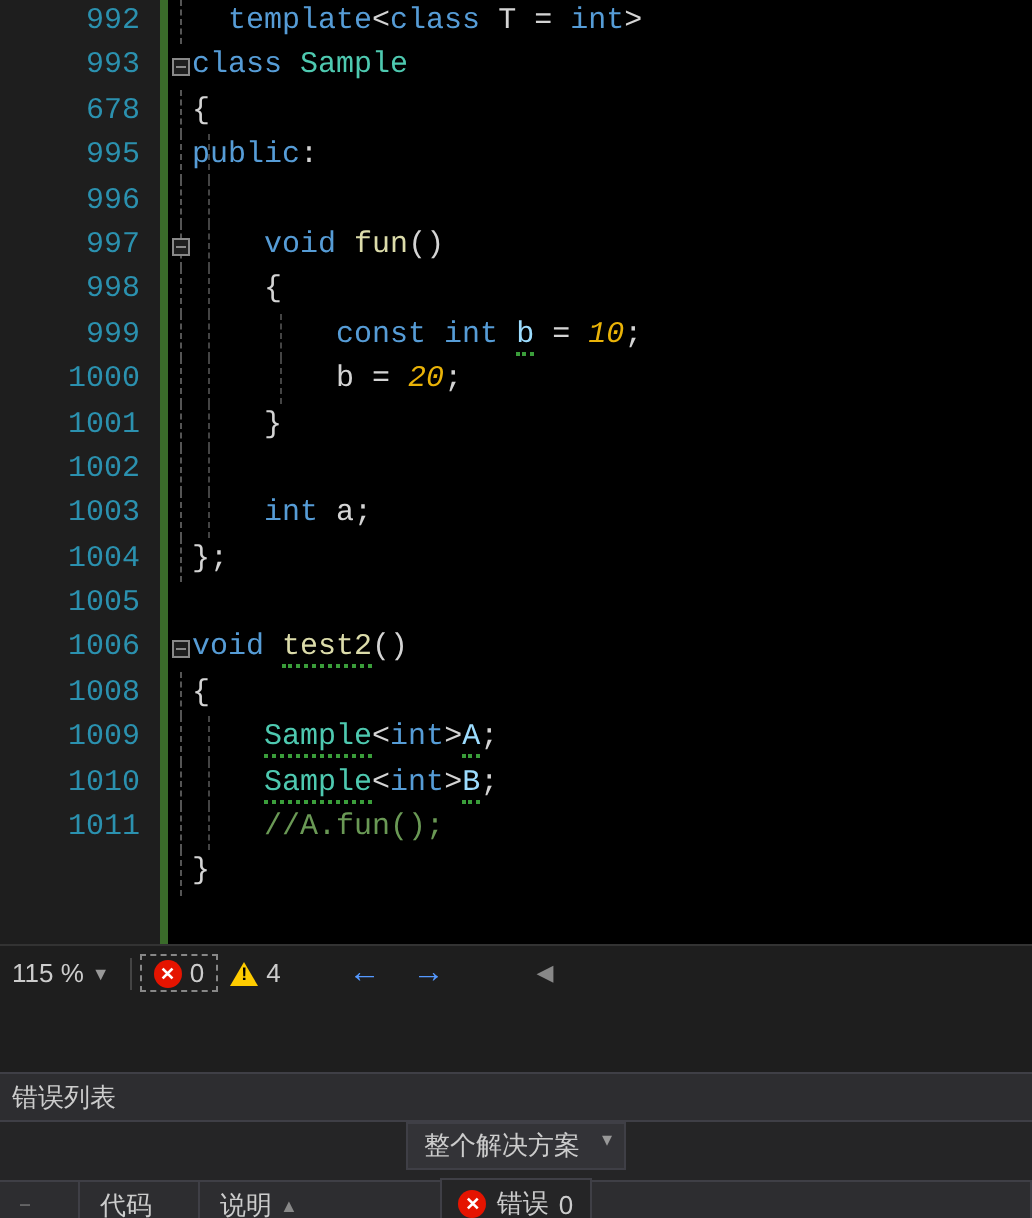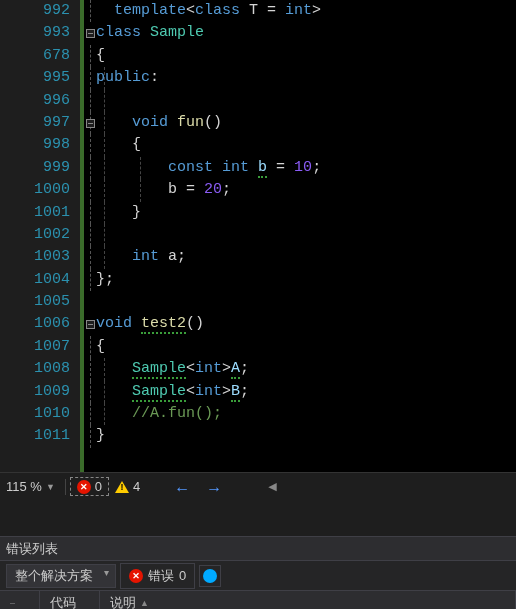--- a/index.html
+++ b/index.html
@@ -82,21 +82,21 @@
   }
   .indent-guide {
     position: absolute;
     top: 0;
     bottom: 0;
     border-left: 1px dashed #444;
   }
   .kw { color: #569cd6; }
   .type { color: #4ec9b0; }
   .func { color: #dcdcaa; }
-  .num { color: #8b5cf6; }
+  .num { color: #eab308; font-style: italic; }
   .com { color: #6a9955; }
   .pn { color: #d4d4d4; }
   .varw { color: #9cdcfe; border-bottom: 2px dotted #3a9d3a; }
   .funcw { color: #dcdcaa; border-bottom: 2px dotted #3a9d3a; }
   .typew { color: #4ec9b0; border-bottom: 2px dotted #3a9d3a; }
 
   .status-bar {
     height: 28px;
     background: #1e1e1e;
     border-top: 1px solid #333;
@@ -164,20 +164,21 @@
     background: #2d2d30;
     border-bottom: 1px solid #3f3f46;
   }
   .panel-filters {
     height: 30px;
     display: flex;
     align-items: center;
     padding: 0 6px;
     gap: 4px;
     border-bottom: 1px solid #3f3f46;
+    flex-direction: column;
   }
   .filter-combo {
     background: #333337;
     border: 1px solid #3f3f46;
     padding: 2px 22px 2px 8px;
     position: relative;
     color: #ccc;
   }
   .filter-combo::after {
     content: "▾"; position: absolute; right: 6px; top: 2px; color: #999; font-size: 10px;
@@ -221,21 +222,20 @@
     <div class="line-no">997</div>
     <div class="line-no">998</div>
     <div class="line-no">999</div>
     <div class="line-no">1000</div>
     <div class="line-no">1001</div>
     <div class="line-no">1002</div>
     <div class="line-no">1003</div>
     <div class="line-no">1004</div>
     <div class="line-no">1005</div>
     <div class="line-no">1006</div>
-    <div class="line-no">1007</div>
     <div class="line-no">1008</div>
     <div class="line-no">1009</div>
     <div class="line-no">1010</div>
     <div class="line-no">1011</div>
   </div>
 
   <div class="fold-col">
     <div class="fold-cell">
         <div class="fold-line"></div>
       </div>

